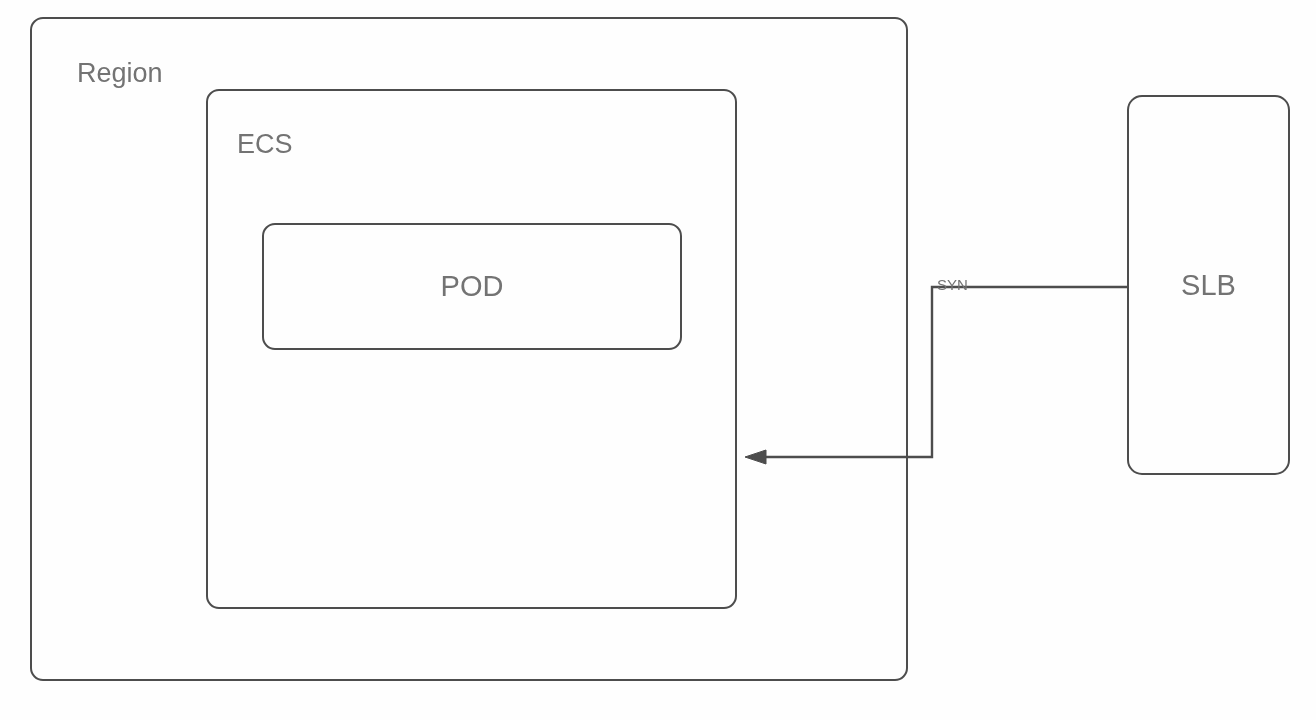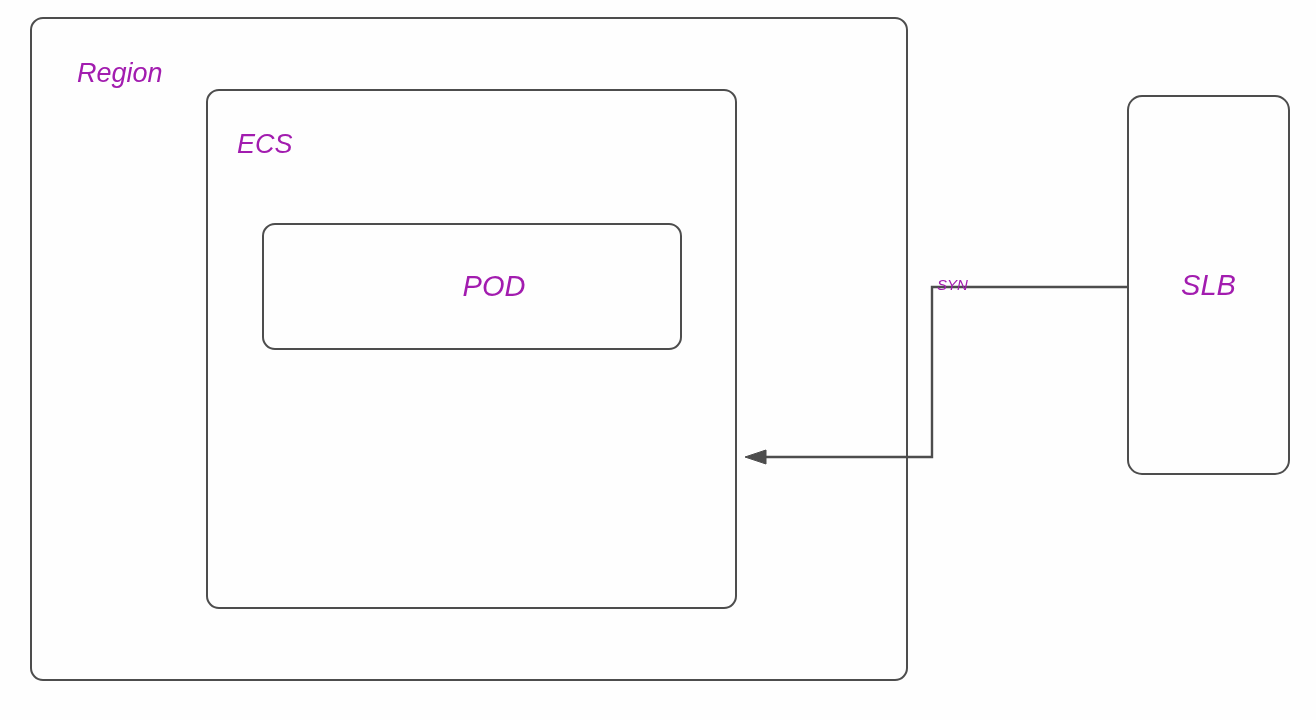--- a/index.html
+++ b/index.html
@@ -46,37 +46,36 @@
   }
   #slb-box {
     left: 1127px;
     top: 95px;
     width: 163px;
     height: 380px;
     border-radius: 15px;
   }
   .label {
     position: absolute;
-    color: #a21caf;
+    color: #737373;
     white-space: nowrap;
     line-height: 1;
-    font-style: italic;
   }
   #region-label {
     left: 77px;
     top: 60px;
     font-size: 27px;
   }
   #ecs-label {
     left: 237px;
     top: 131px;
     font-size: 27px;
   }
   #pod-label {
-    left: 272px;
+    left: 250px;
     top: 223px;
     width: 444px;
     height: 127px;
     display: flex;
     align-items: center;
     justify-content: center;
     font-size: 29px;
   }
   #slb-label {
     left: 1127px;

